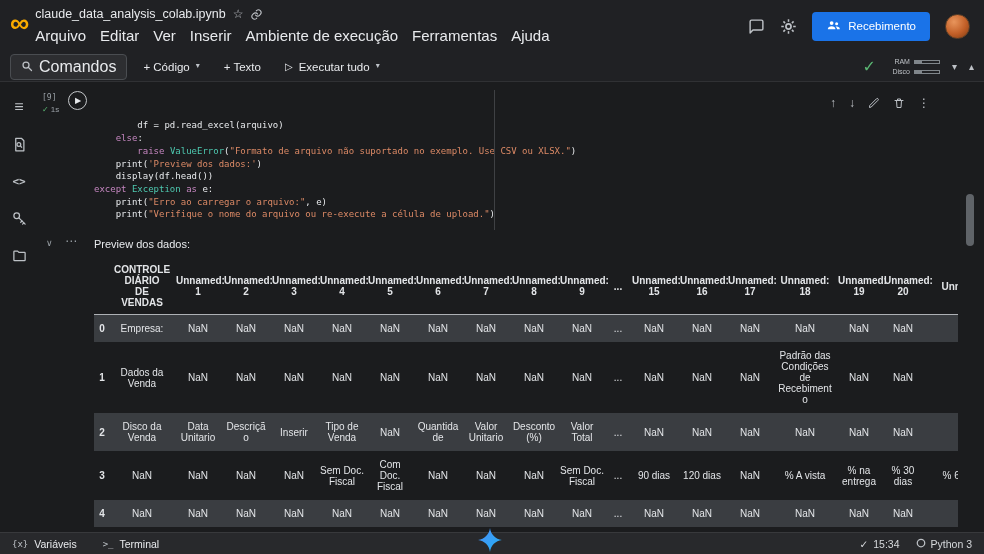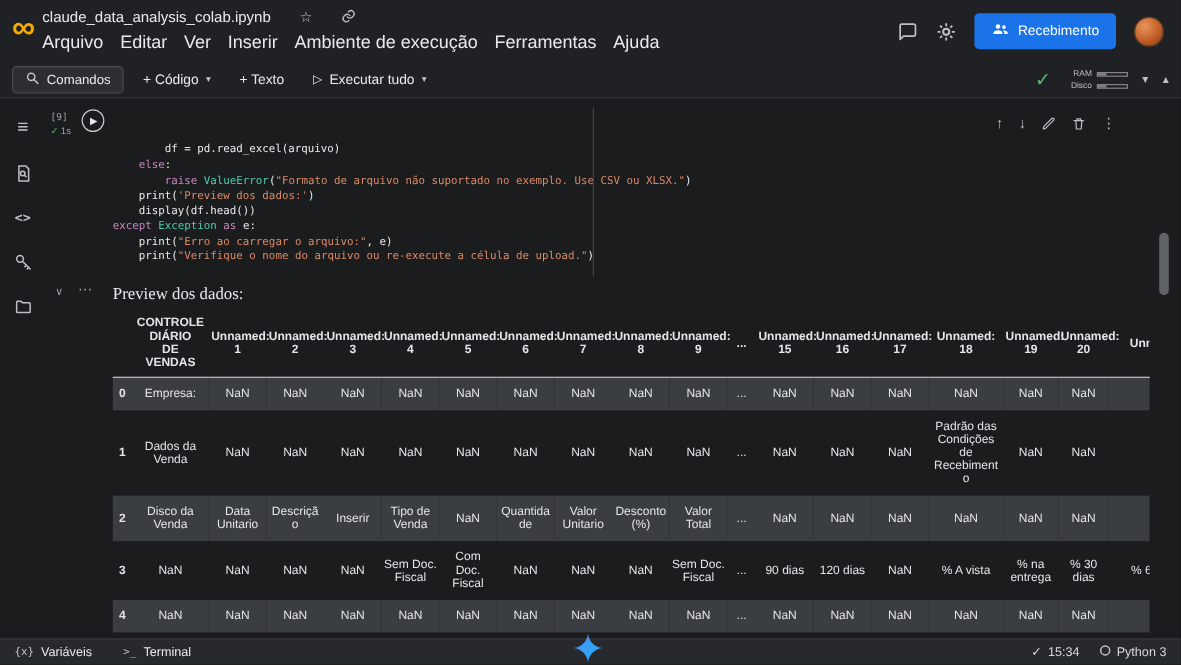--- a/index.html
+++ b/index.html
@@ -6,41 +6,41 @@
   html{background:#000}
   body{width:984px;height:554px;overflow:hidden;background:#1b1c1e;
        font-family:"Liberation Sans","DejaVu Sans",sans-serif;color:#e8eaed;position:relative}
 
   
   .topbar{position:absolute;top:0;left:0;width:984px;height:52px;background:#202124;
           display:flex;justify-content:space-between;z-index:5}
   .topbar-left{display:flex}
   .logo{font-size:27px;line-height:46px;color:#f9ab00;padding:0 6px 0 10px;cursor:pointer;font-weight:bold}
   .title-block{padding-top:7px}
-  .title-row{display:flex;align-items:flex-start;gap:24px;font-size:12.5px}
+  .title-row{display:flex;align-items:center;gap:7px;font-size:12.5px}
   .filename{cursor:text}
   .icon-star{color:#bdc1c6;font-size:12px;cursor:pointer}
   .icon-link{display:flex;cursor:pointer}
   .menu-row{display:flex;margin-top:4px;font-size:15px;margin-left:-7px}
   .menu-item{padding:2px 7px;cursor:pointer;white-space:nowrap}
   .topbar-right{display:flex;align-items:center;gap:15px;padding-right:14px}
   .top-icon{display:flex;cursor:pointer}
   .share-btn{display:flex;align-items:center;gap:7px;background:#1a73e8;border:none;color:#fff;
              font-size:11.5px;padding:6px 14px;border-radius:4px;font-family:inherit;cursor:pointer}
   .avatar{width:25px;height:25px;border-radius:50%;cursor:pointer;
           background:radial-gradient(circle at 35% 30%,#e8955c 0%,#c25f27 55%,#7e3a12 100%);
           border:1px solid #5f4027}
 
   
   .toolbar{position:absolute;top:52px;left:0;width:984px;height:30px;background:#202124;
            border-bottom:1px solid #303134;display:flex;align-items:center;
            justify-content:space-between;padding:0 10px;z-index:4}
   .tb-left{display:flex;align-items:center;gap:8px}
   .cmd-chip{display:flex;align-items:center;gap:6px;background:#2d2e31;border:1px solid #4a4d51;
-            border-radius:4px;padding:3px 10px;font-size:11px;cursor:pointer}
+            border-radius:4px;padding:3px 10px;font-size:16px;cursor:pointer}
   .tb-btn{display:flex;gap:6px;font-size:11.5px;padding:3px 8px;cursor:pointer;border-radius:4px}
   .caret{font-size:8px;color:#bdc1c6}
   .runall-ic{font-size:10px}
   .tb-right{display:flex;align-items:center;gap:12px}
   .green{color:#5bb974}
   .gauge{display:flex;flex-direction:column;gap:3px;cursor:pointer}
   .gauge-row{display:flex;align-items:center;gap:4px}
   .glabel{font-size:7px;color:#bdc1c6;width:22px;text-align:right}
   .bar{display:block;width:26px;height:4px;border:1px solid #80868b;position:relative}
   .bar i{position:absolute;left:0;top:0;bottom:0;width:30%;background:#80868b}
@@ -63,21 +63,21 @@
   .run-btn .tri{font-size:8px;line-height:1;margin-left:1px}
   .code{position:absolute;left:56px;top:12px;font-family:"DejaVu Sans Mono",monospace;
         font-size:9px;line-height:12.7px;white-space:pre;cursor:text}
   .tok-k{color:#c586c0}.tok-t{color:#4ec9b0}.tok-s{color:#dd8a66}.tok-p{color:#e8eaed}.tok-f{color:#e8eaed}
   .ruler{position:absolute;left:456px;top:8px;width:1px;height:140px;background:#3f4144}
   .cell-toolbar{position:absolute;right:28px;top:14px;display:flex;align-items:center;gap:13px;
                 color:#bdc1c6;font-size:12px}
   .cell-toolbar span{cursor:pointer;display:flex;align-items:center}
   .out-chevron{position:absolute;left:8px;top:156px;font-size:9px;color:#9aa0a6;cursor:pointer}
   .out-more{position:absolute;left:27px;top:152px;font-size:12px;color:#9aa0a6;cursor:pointer;letter-spacing:1px}
-  .out-label{position:absolute;left:56px;top:156px;font-family:Liberation Serif, serif;font-size:14px}
+  .out-label{position:absolute;left:56px;top:156px;font-family:Liberation Sans, sans-serif;font-size:11px}
 
   
   .df{position:absolute;left:56px;top:176px;border-collapse:collapse;table-layout:fixed;
       width:890px;font-size:10px;color:#e3e5e8}
   .df thead th{font-weight:bold;vertical-align:middle;text-align:center;white-space:pre-line;
                padding:6px 2px;border-bottom:1px solid #aeb1b5;line-height:11px}
   .df tbody th{font-weight:bold;padding:8px 2px;text-align:center;vertical-align:middle}
   .df td{padding:8px 2px;text-align:center;vertical-align:middle;line-height:11px;word-wrap:break-word}
   .df tbody tr:nth-child(odd){background:#3a3d41}
 

